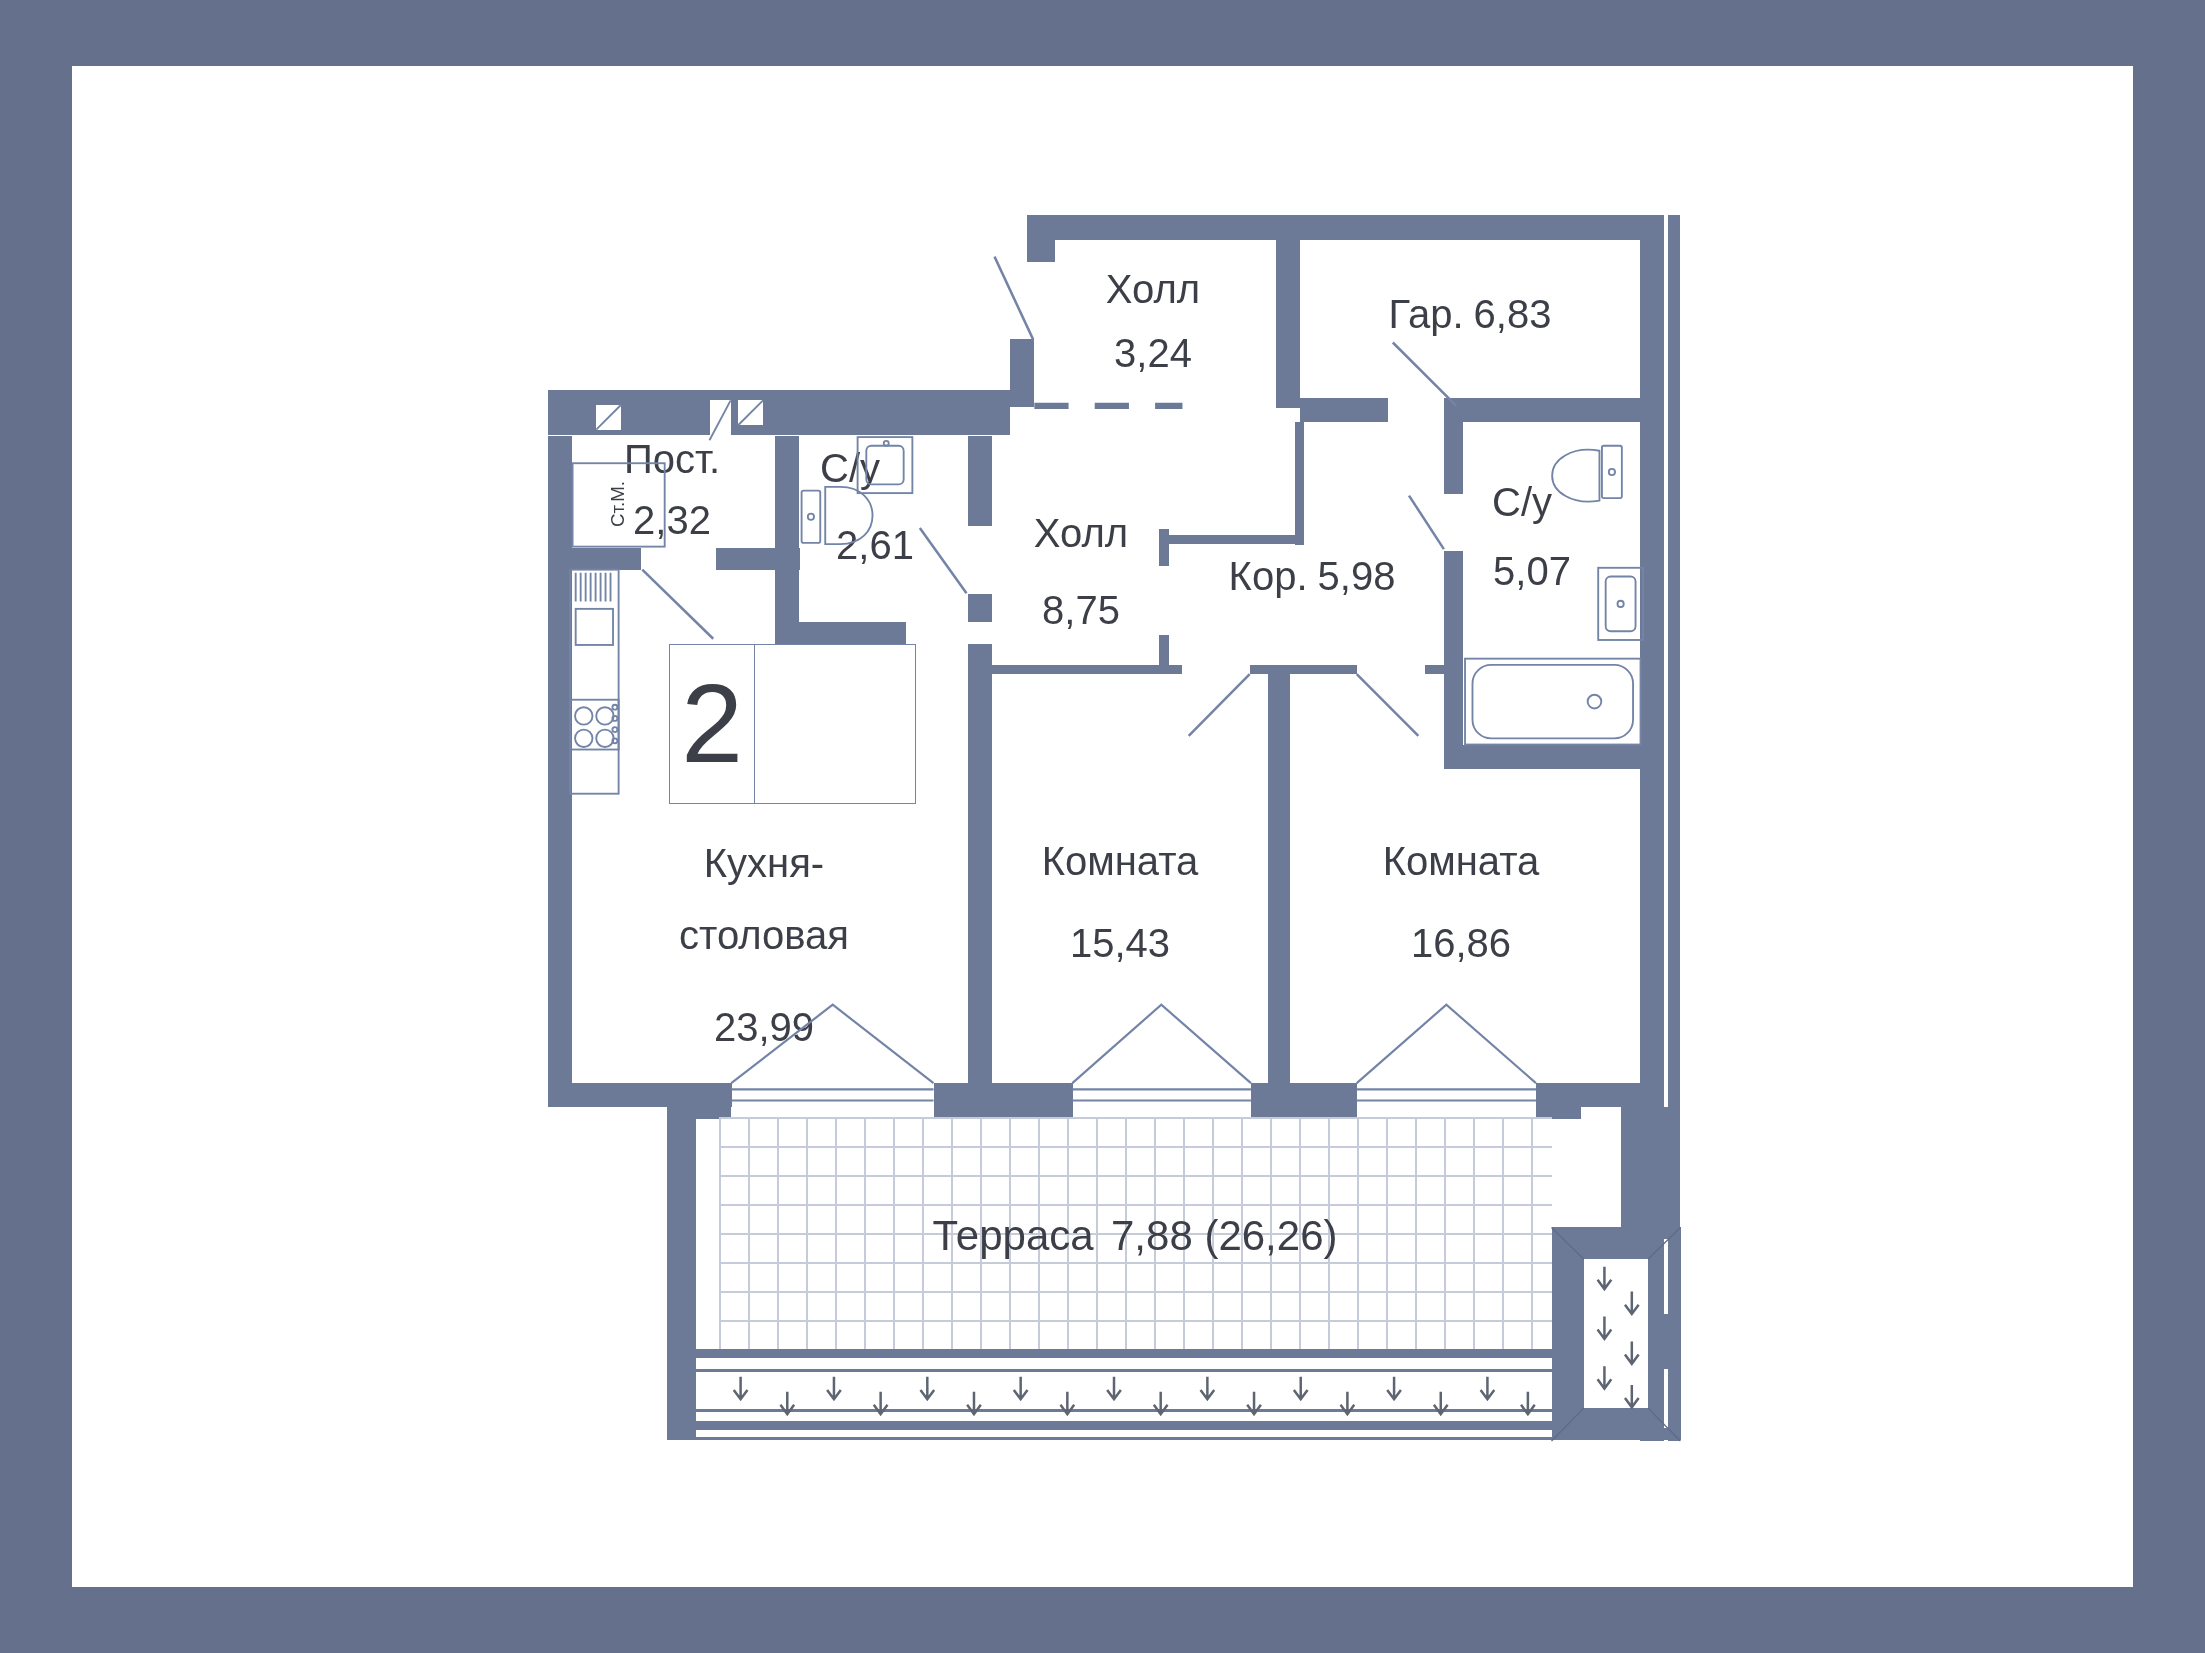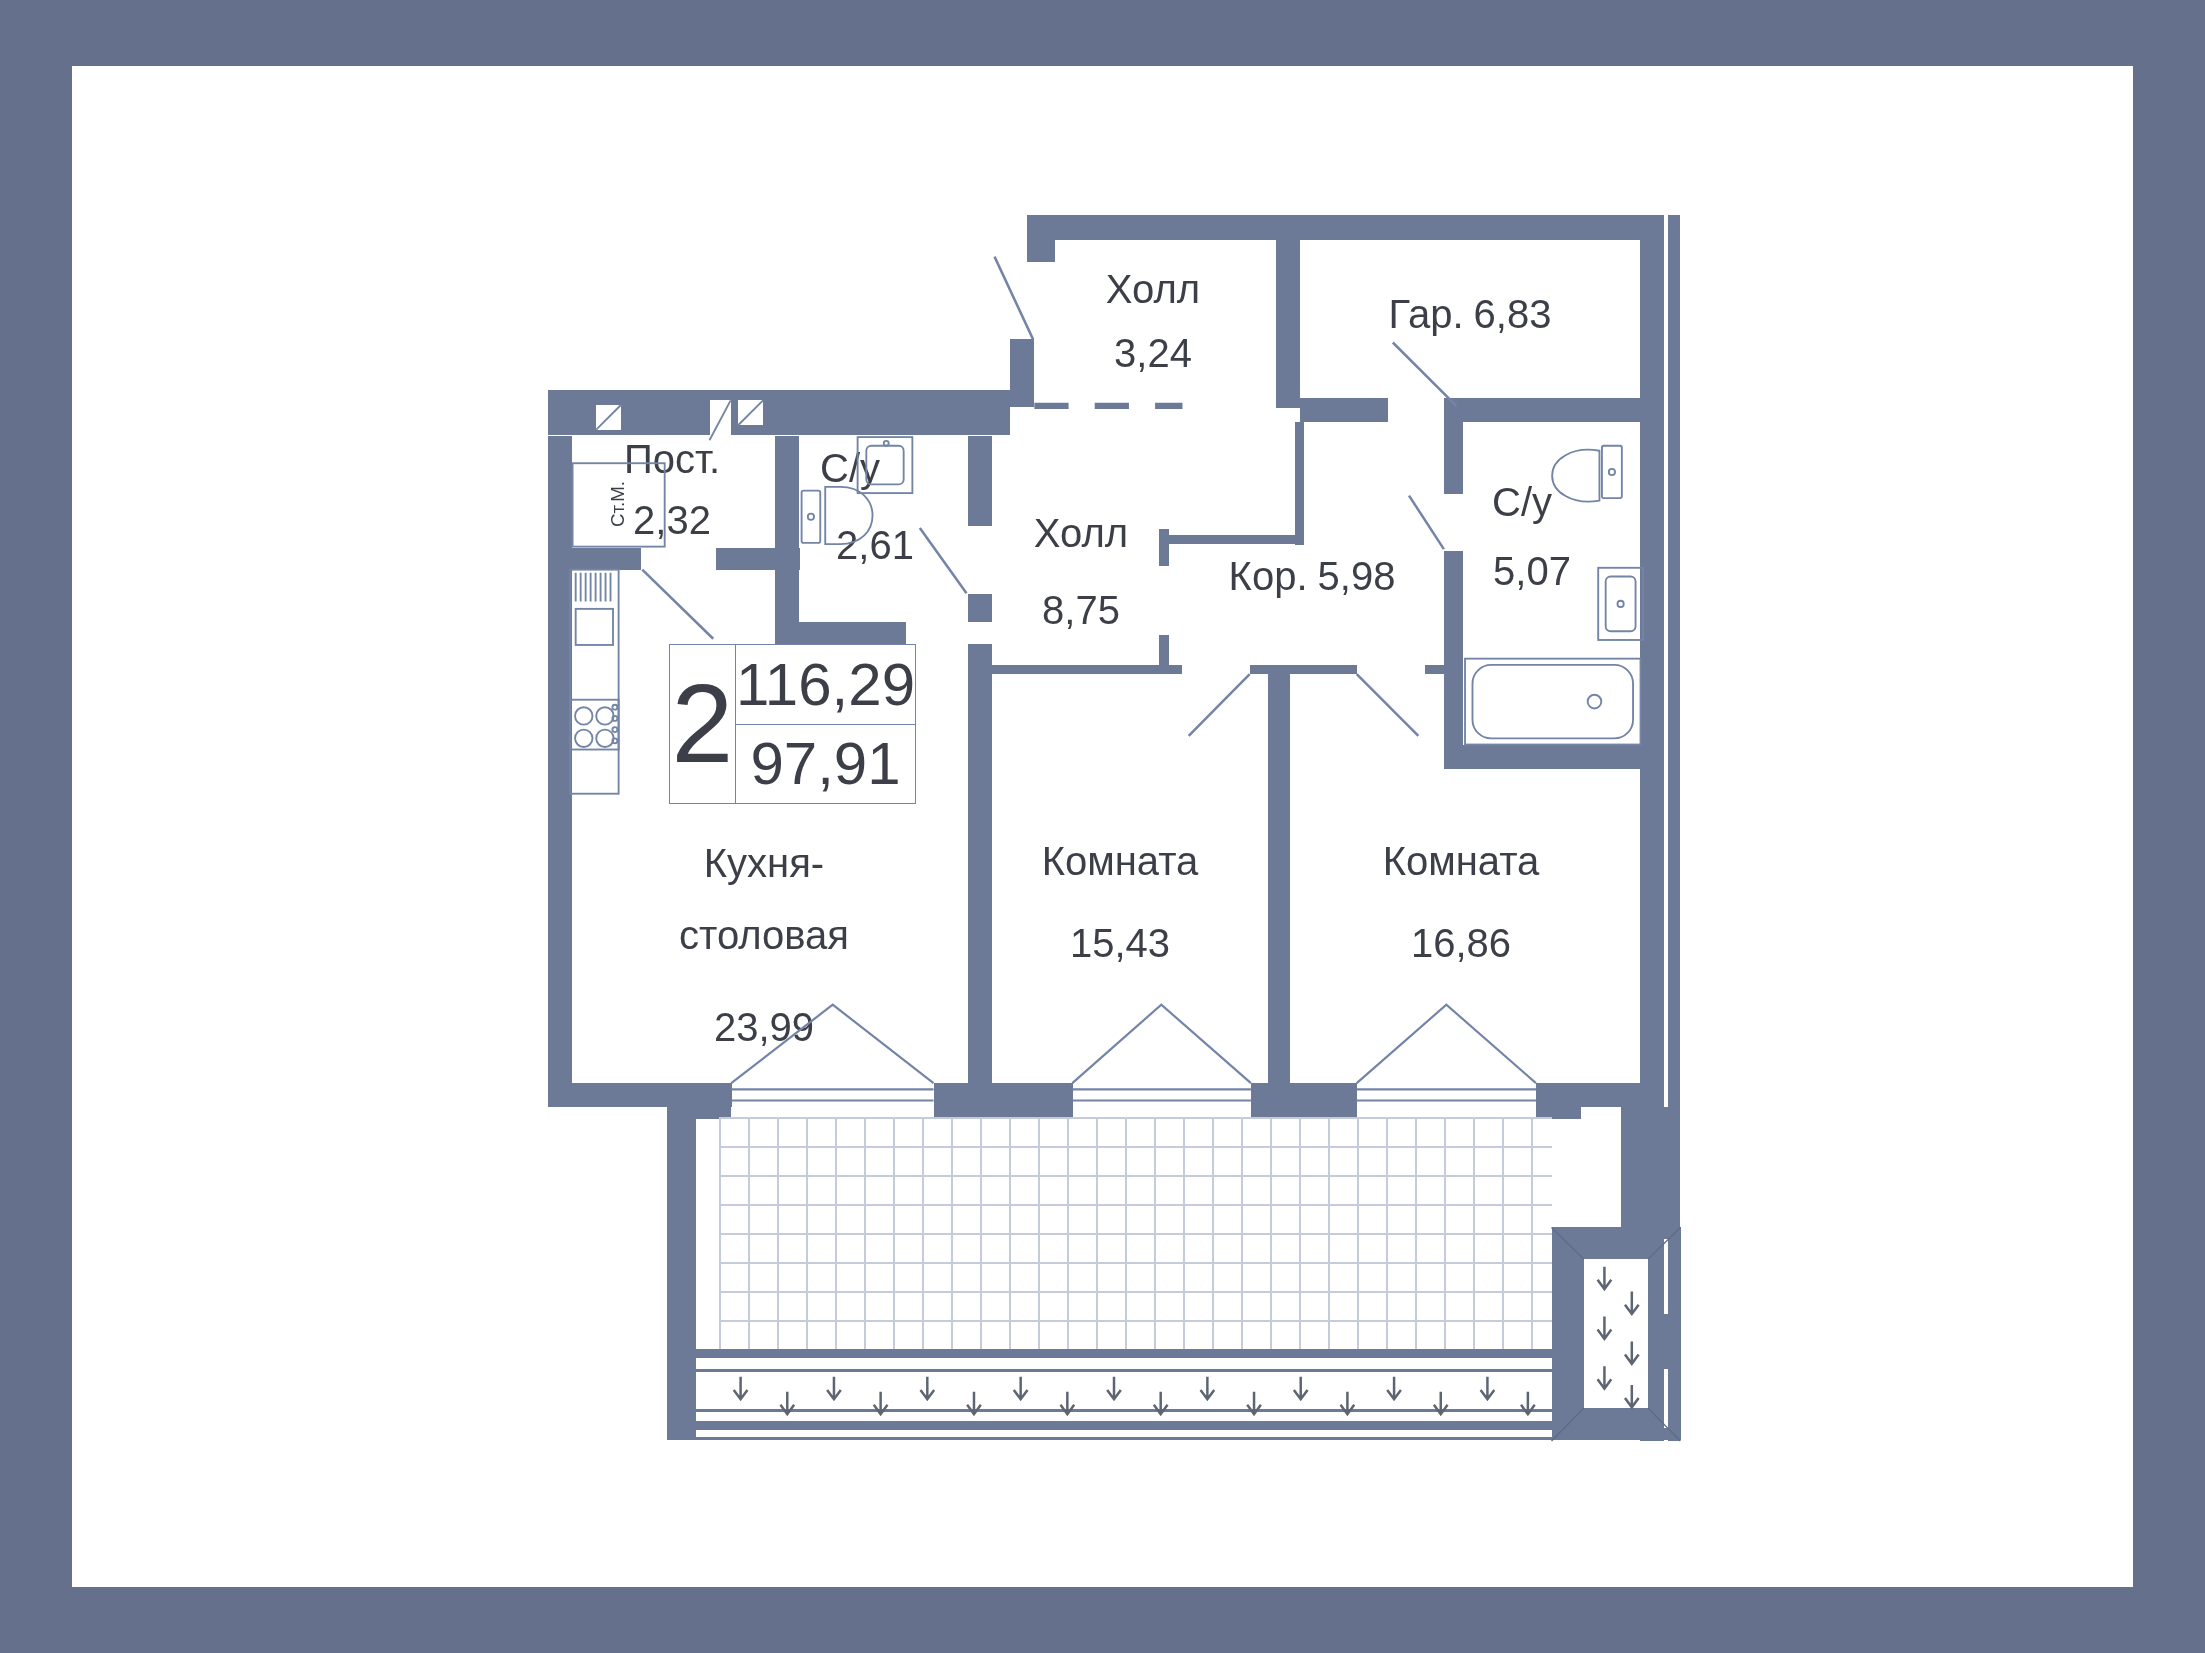--- a/index.html
+++ b/index.html
@@ -87,24 +87,20 @@
   <div class="wall" style="left:696px;top:1421px;width:856px;height:8.7px"></div>
   <div class="wall" style="left:696px;top:1437px;width:856px;height:3.1px"></div>
 
   <div class="wall" style="left:1552px;top:1227px;width:129px;height:213px"></div>
   <div class="white" style="left:1584px;top:1259px;width:64px;height:149px"></div>
   <div class="white" style="left:1664px;top:1239px;width:4.4px;height:75px"></div>
   <div class="white" style="left:1664px;top:1369px;width:4.4px;height:59px"></div>
 
   <div id="infobox">
     <div class="cell-rooms">2</div>
-    <div class="col">
-      <div class="cell">116,29</div>
-      <div class="cell">97,91</div>
-    </div>
   </div>
 
   <div class="lbl" style="left:1153px;top:289px">Холл</div>
   <div class="lbl" style="left:1153px;top:353px">3,24</div>
 
   <div class="lbl row" style="left:1470px;top:314px">
     <span>Гар.</span>
       <span>6,83</span>
   </div>
 
@@ -128,20 +124,24 @@
   <div class="lbl" style="left:764px;top:863px">Кухня-</div>
   <div class="lbl" style="left:764px;top:935px">столовая</div>
   <div class="lbl" style="left:764px;top:1027px">23,99</div>
 
   <div class="lbl" style="left:1120px;top:861px">Комната</div>
   <div class="lbl" style="left:1120px;top:943px">15,43</div>
 
   <div class="lbl" style="left:1461px;top:861px">Комната</div>
   <div class="lbl" style="left:1461px;top:943px">16,86</div>
 
+  <div class="lbl row" style="left:1135px;top:1236px;font-size:42px;gap:17.4px">
+    <span>Терраса</span>
+      <span>7,88 (26,26)</span>
+  </div>
 
   <div class="lbl small" style="left:618px;top:504px;transform:translate(-50%,-50%) rotate(-90deg)">Ст.М.</div>
 
   <svg width="2205" height="1654" viewBox="0 0 3543 2657">
     <defs>
       <g id="arr" stroke="#5d6472" stroke-width="4" fill="none">
         <path d="M0,0 V34 M-11,21 L0,36 L11,21"></path>
       </g>
     </defs>
 

